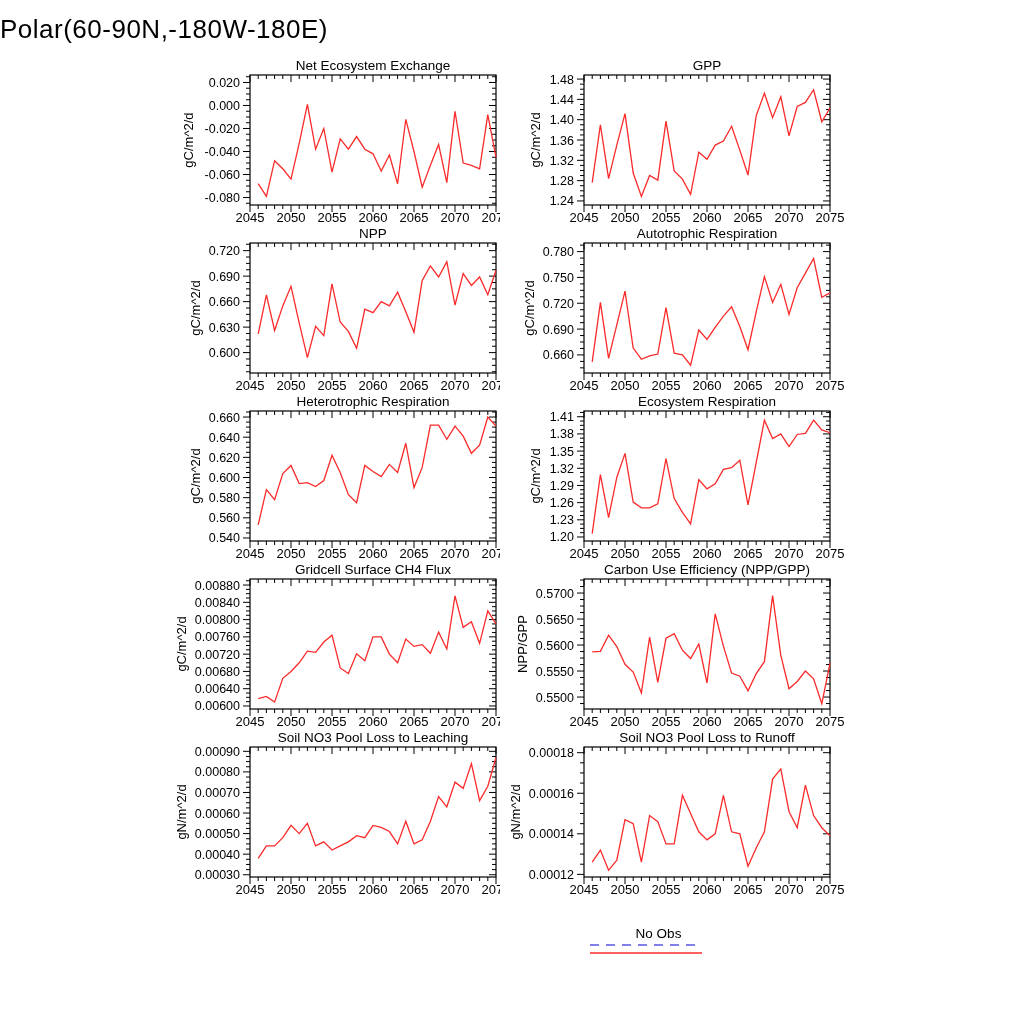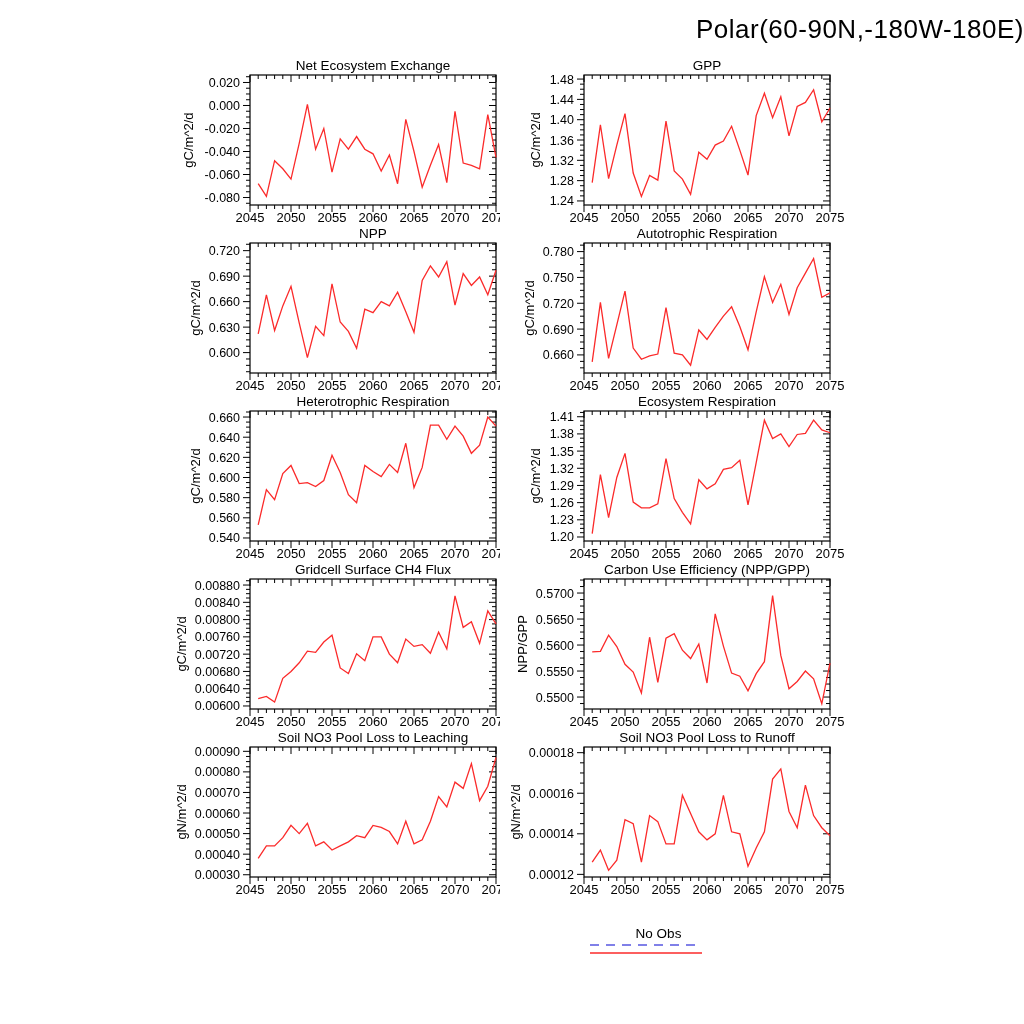--- a/index.html
+++ b/index.html
@@ -3,21 +3,21 @@
 <meta charset="utf-8">
 <style>
   html,body { margin:0; padding:0; background:#ffffff; }
   .page {
     position:relative; width:1024px; height:1024px; background:#ffffff;
     font-family:"Liberation Sans", sans-serif; color:#000;
     overflow:hidden;
   }
   .figure-title {
     position:absolute; top:14px; left:0; width:1024px;
-    text-align:right; font-size:26px; letter-spacing:0.5px;
+    text-align:left; font-size:26px; letter-spacing:0.5px;
   }
   .grid {
     position:absolute; left:140px; top:56px;
     display:grid; grid-template-columns:360px 360px; grid-auto-rows:168px;
   }
   .cell { width:360px; height:168px; }
   .cell svg text { fill:#000; }
   svg text { font-family:"Liberation Sans", sans-serif; }
   .legend {
     position:absolute; left:446px; top:926px; width:400px;

